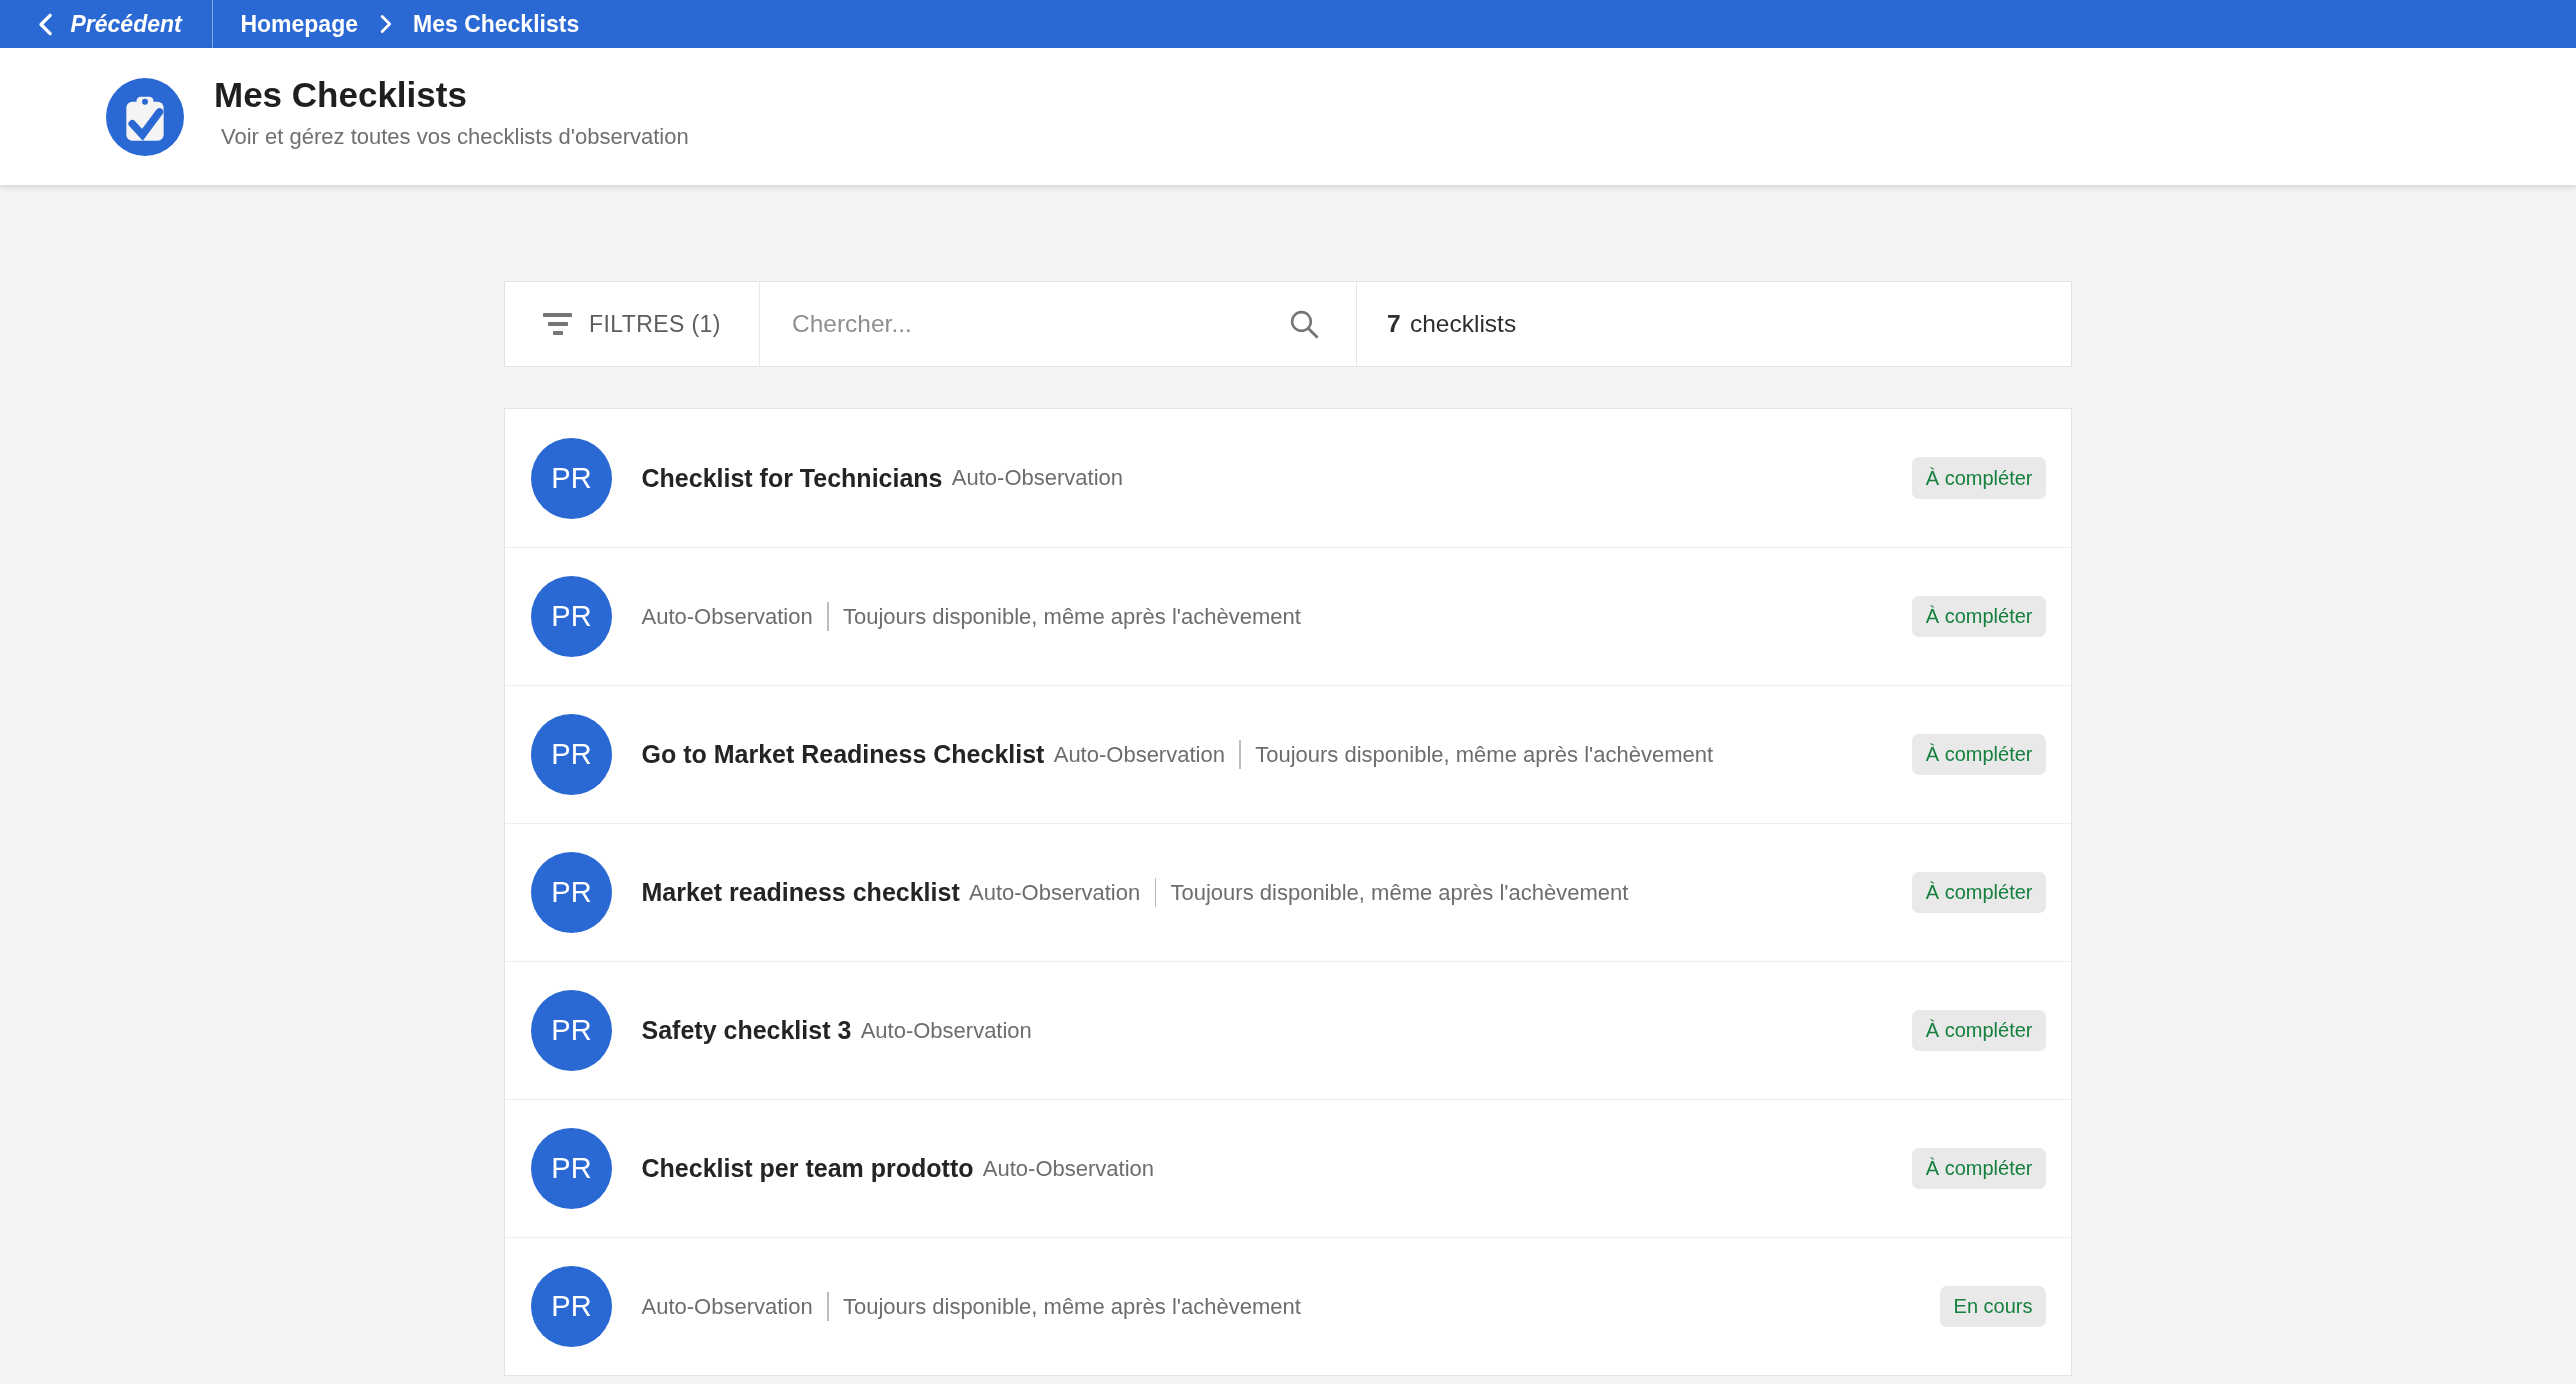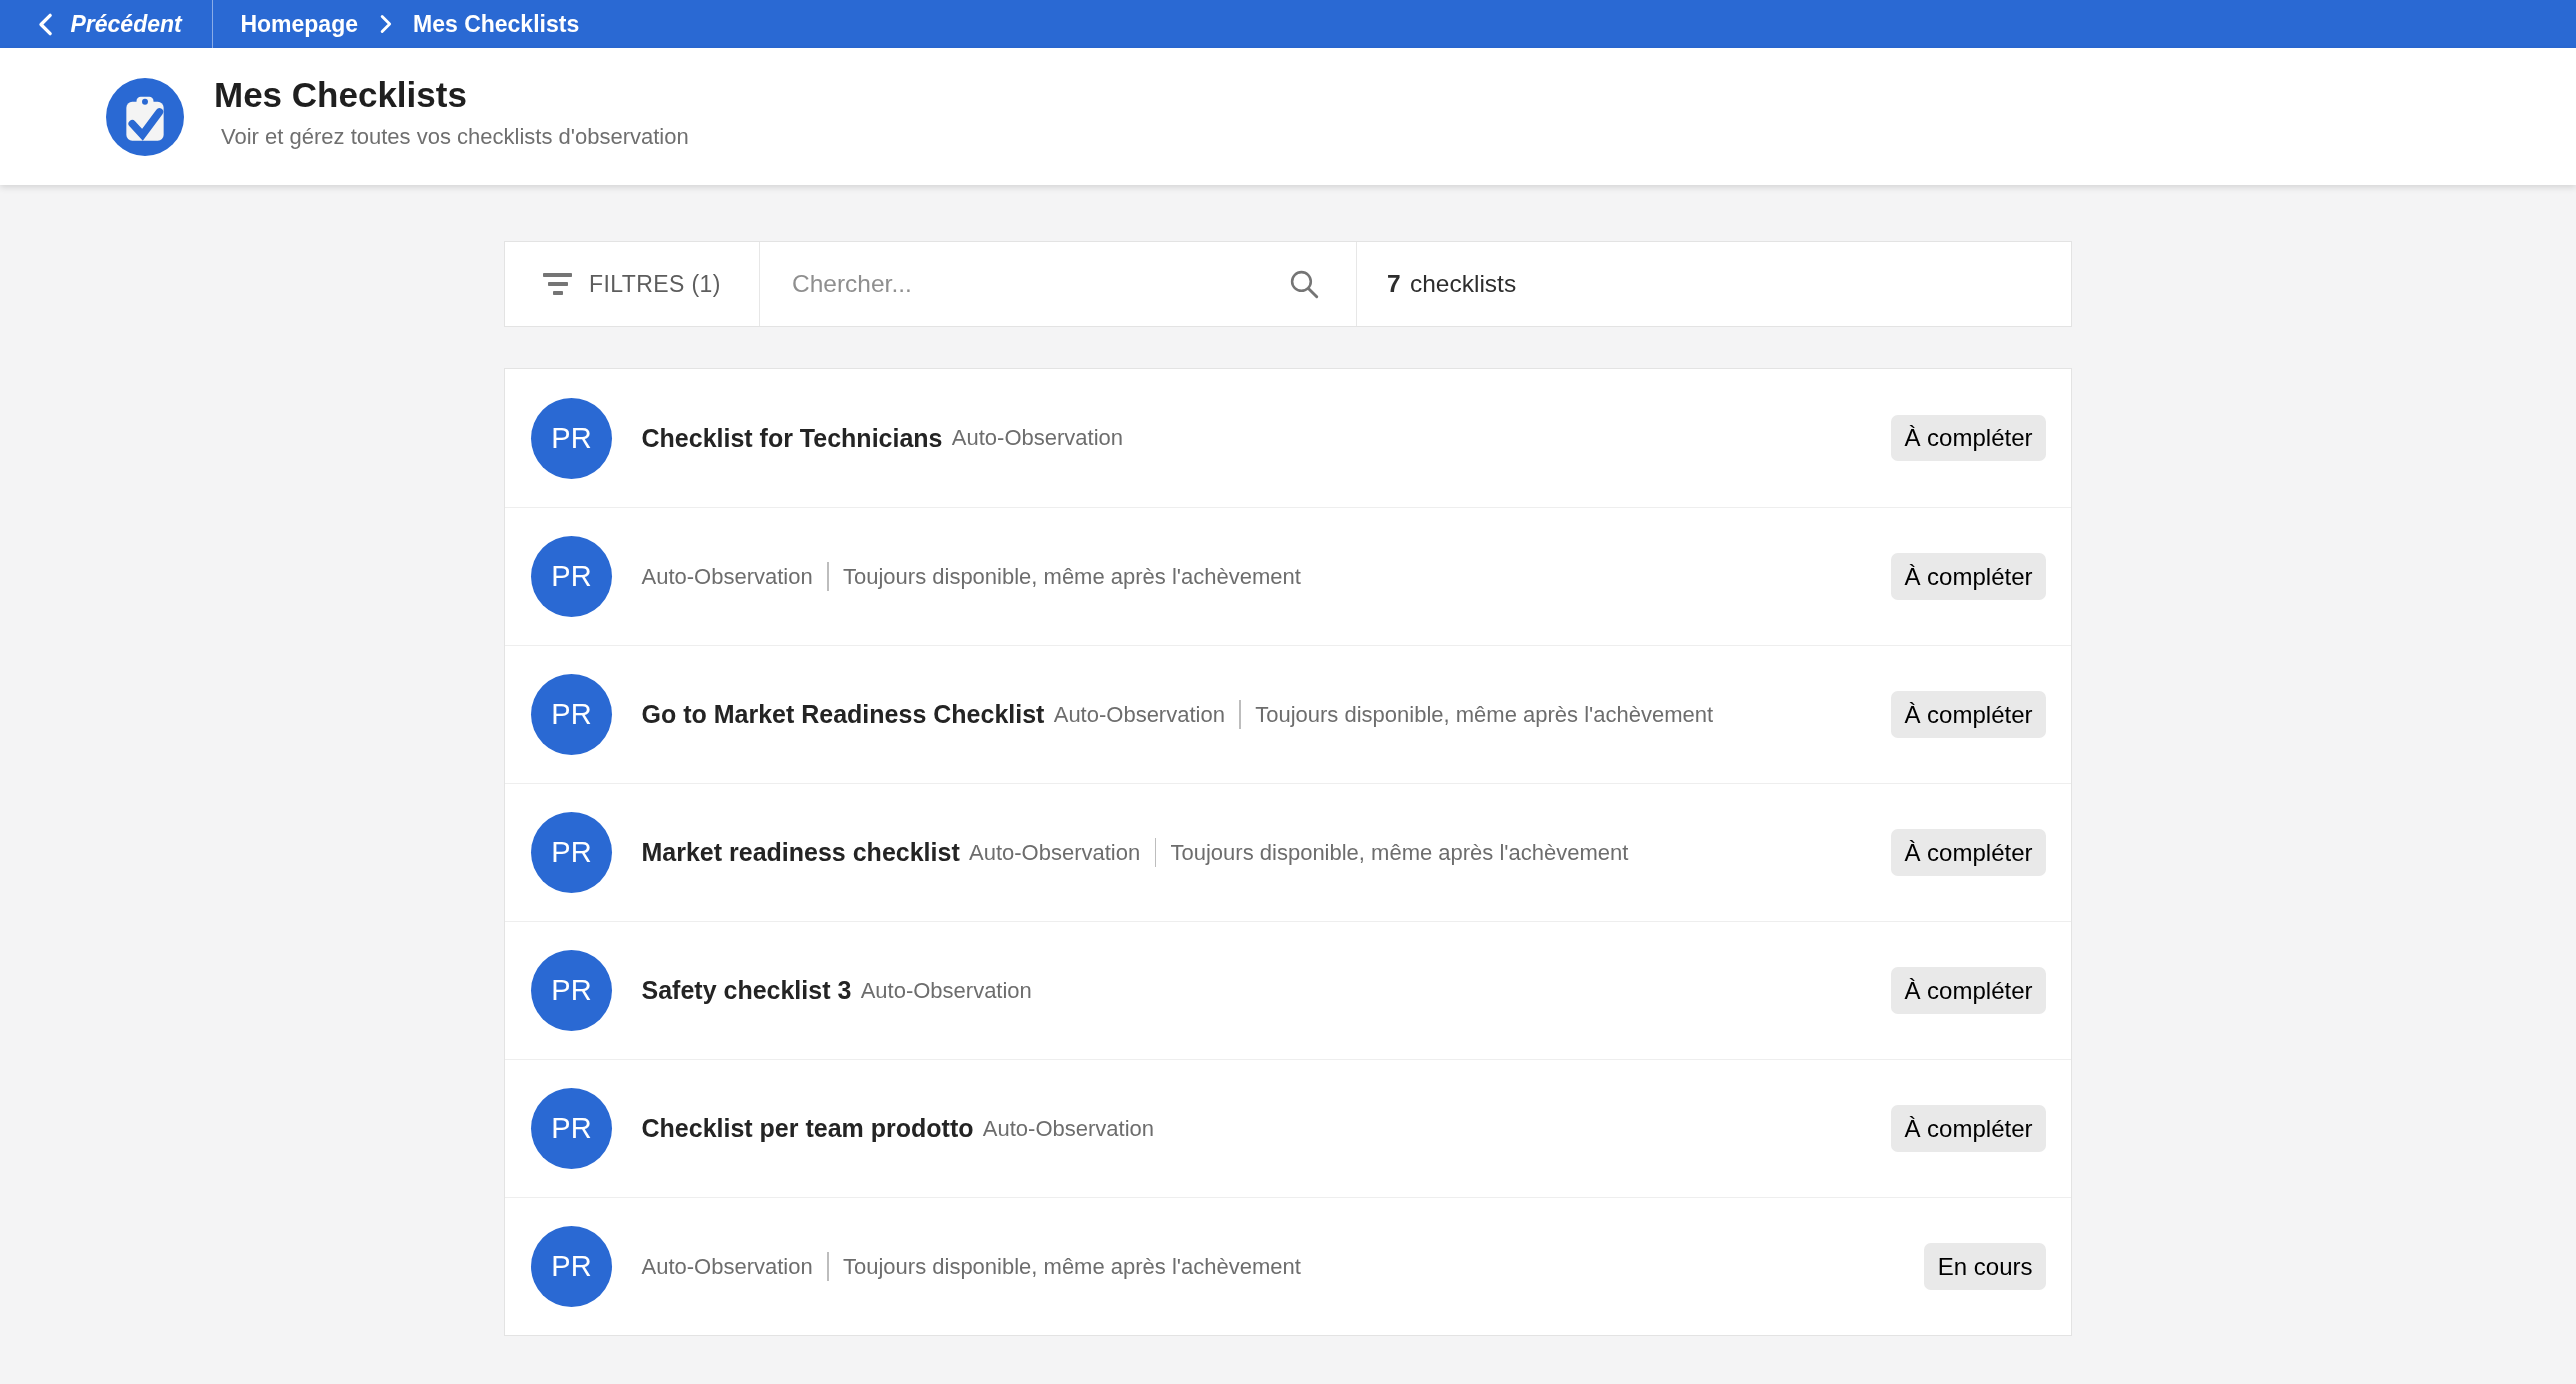--- a/index.html
+++ b/index.html
@@ -68,21 +68,21 @@
   .main { width: 100%; }
   .card {
     width: 1568px;
     margin: 0 auto;
     background: #ffffff;
     border: 0.8px solid #e3e3e3;
   }
 
   
   .toolbar {
-    margin-top: 56px;
+    margin-top: 96px;
     height: 86px;
     display: flex; align-items: stretch;
   }
   .filters-button {
     width: 255px;
     display: flex; align-items: center; justify-content: center; gap: 17px;
     background: none; border: none; border-right: 1.7px solid #e7e7e7;
     font-family: inherit; font-size: 23px; color: #5d5d5d;
     letter-spacing: 0.4px; cursor: pointer;
   }
@@ -137,22 +137,22 @@
     display: flex; align-items: center; justify-content: center;
     flex: 0 0 auto;
     margin-right: 29.5px;
   }
   .row-texts { display: flex; flex-direction: row; gap: 9.3px; }
   .row-title { font-size: 25px; font-weight: 700; color: #242424; }
   .row-sub { display: flex; align-items: center; font-size: 22px; color: #6d6d6d; }
   .sub-pipe { width: 1.7px; height: 29px; background: #bdbdbd; margin: 0 14.3px; }
   .status-badge {
     margin-left: auto; margin-right: 25px;
-    background: #e9e9e9; color: #000000;
-    font-size: 24px; font-weight: 500;
+    background: #e9e9e9; color: #15803d;
+    font-size: 20px; font-weight: 500;
     padding: 9.3px 13.5px; border-radius: 6.8px;
     white-space: nowrap;
   }
 </style>
 </head>
 <body>
 
 <div class="topbar">
   <button class="back-button">
     <svg width="22" height="25" viewBox="0 0 26 30">

